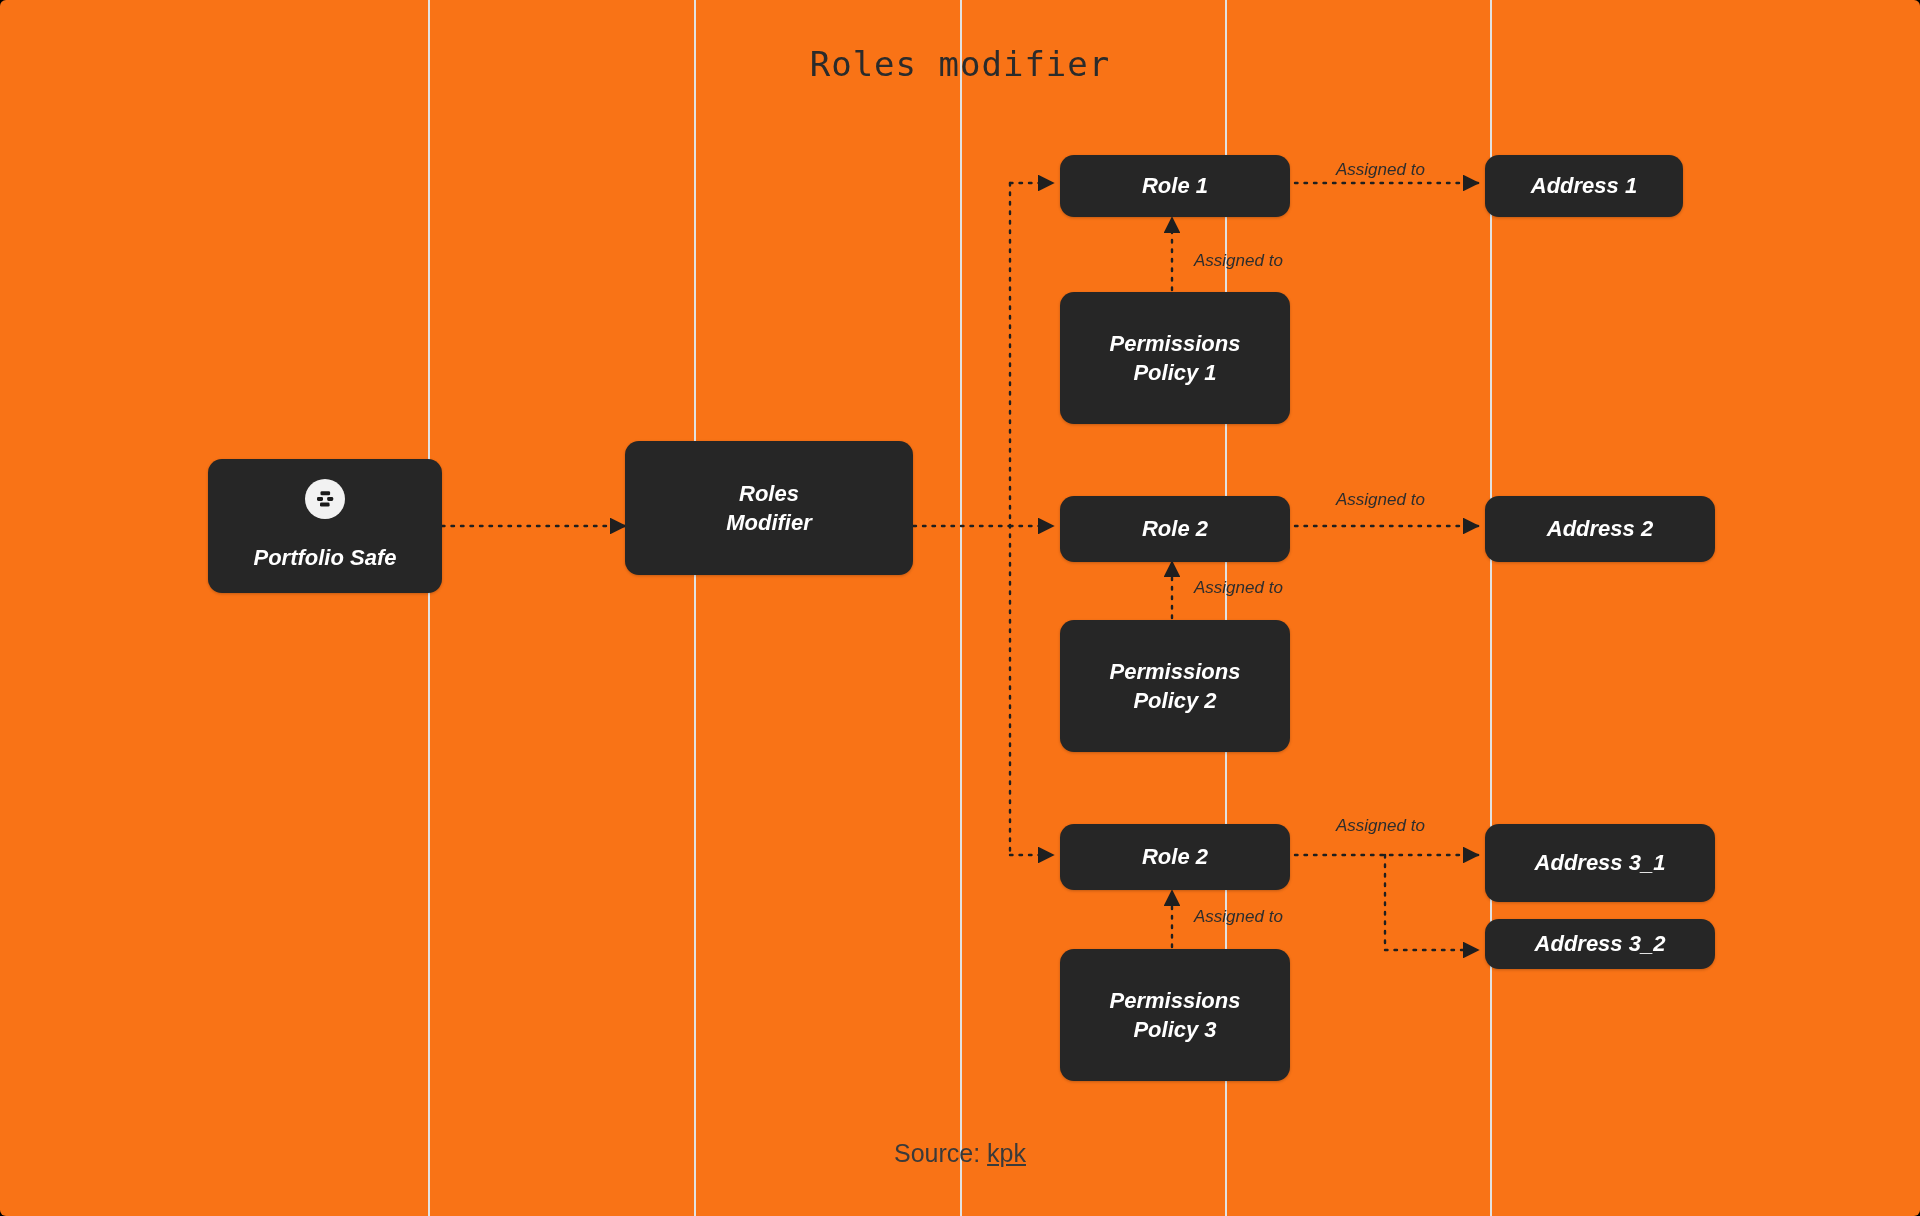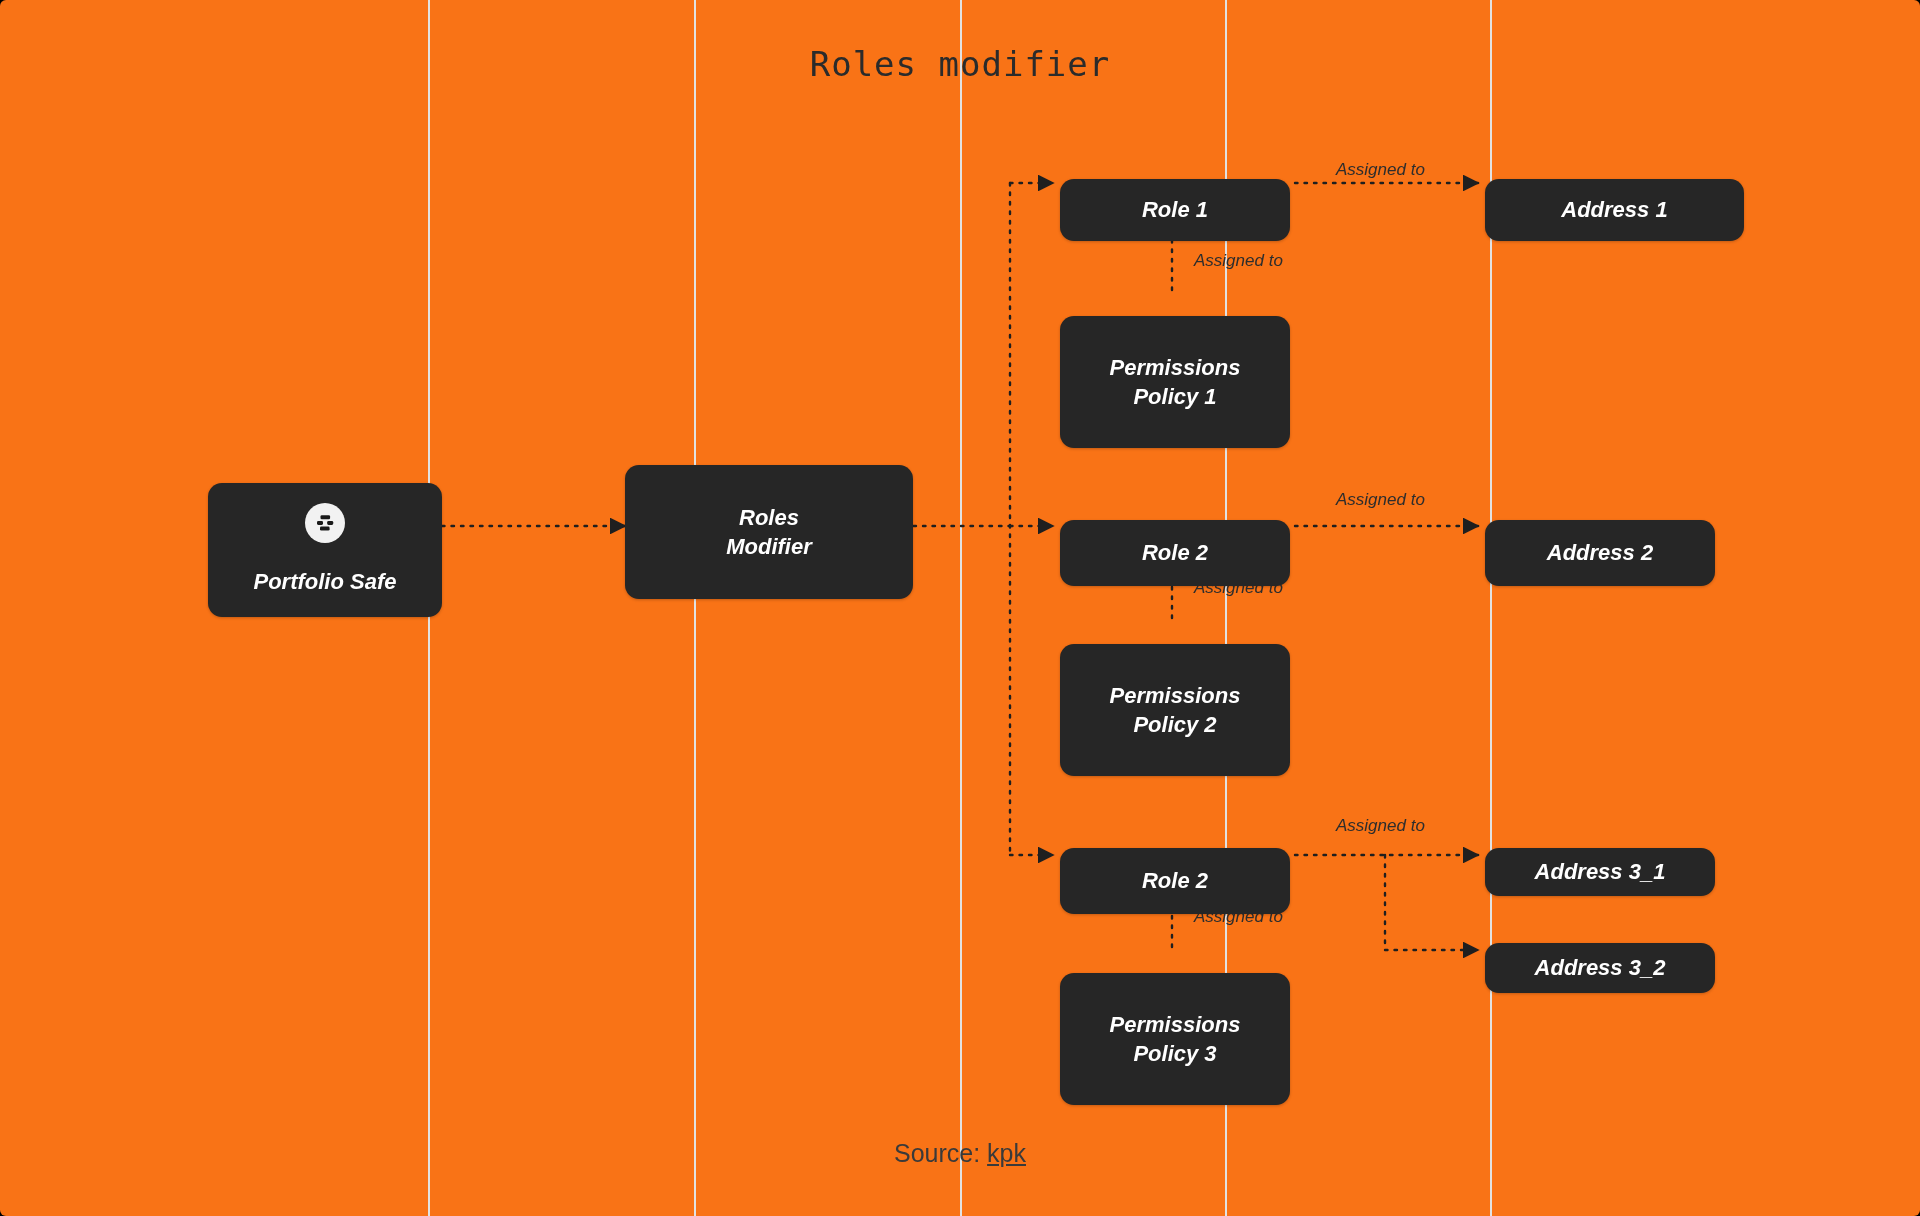--- a/index.html
+++ b/index.html
@@ -54,21 +54,20 @@
     font-weight: 700;
     font-size: 22px;
     line-height: 1.32;
     display: flex;
     flex-direction: column;
     align-items: center;
     justify-content: center;
     text-align: right;
     box-shadow: 0 1px 3px rgba(0,0,0,0.22);
     box-sizing: border-box;
-    margin-top: 24px;
   }
   .node .line { display: block; white-space: nowrap; }
 
   
   #node-portfolio-safe {
     flex-direction: column;
     gap: 10px;
   }
   .safe-logo {
     width: 40px;
@@ -191,21 +190,21 @@
 
   <div class="node" style="left:1060px; top:155px; width:230px; height:62px;">
     <span class="line">Role 1</span>
   </div>
 
   <div class="node" style="left:1060px; top:292px; width:230px; height:132px;">
     <span class="line">Permissions</span>
     <span class="line">Policy 1</span>
   </div>
 
-  <div class="node" style="left:1485px; top:155px; width:259px; height:62px;">
+  <div class="node" style="left:1485px; top:155px; width:198px; height:62px;">
     <span class="line">Address 1</span>
   </div>
 
   <div class="node" style="left:1060px; top:496px; width:230px; height:66px;">
     <span class="line">Role 2</span>
   </div>
 
   <div class="node" style="left:1060px; top:620px; width:230px; height:132px;">
     <span class="line">Permissions</span>
     <span class="line">Policy 2</span>
@@ -217,21 +216,21 @@
 
   <div class="node" style="left:1060px; top:824px; width:230px; height:66px;">
     <span class="line">Role 2</span>
   </div>
 
   <div class="node" style="left:1060px; top:949px; width:230px; height:132px;">
     <span class="line">Permissions</span>
     <span class="line">Policy 3</span>
   </div>
 
-  <div class="node" style="left:1485px; top:824px; width:230px; height:48px;">
+  <div class="node" style="left:1485px; top:824px; width:230px; height:78px;">
     <span class="line">Address 3_1</span>
   </div>
 
   <div class="node" style="left:1485px; top:919px; width:230px; height:50px;">
     <span class="line">Address 3_2</span>
   </div>
 
   <div id="source">
     <span>Source: </span><a class="link" href="#">kpk</a>
   </div>

